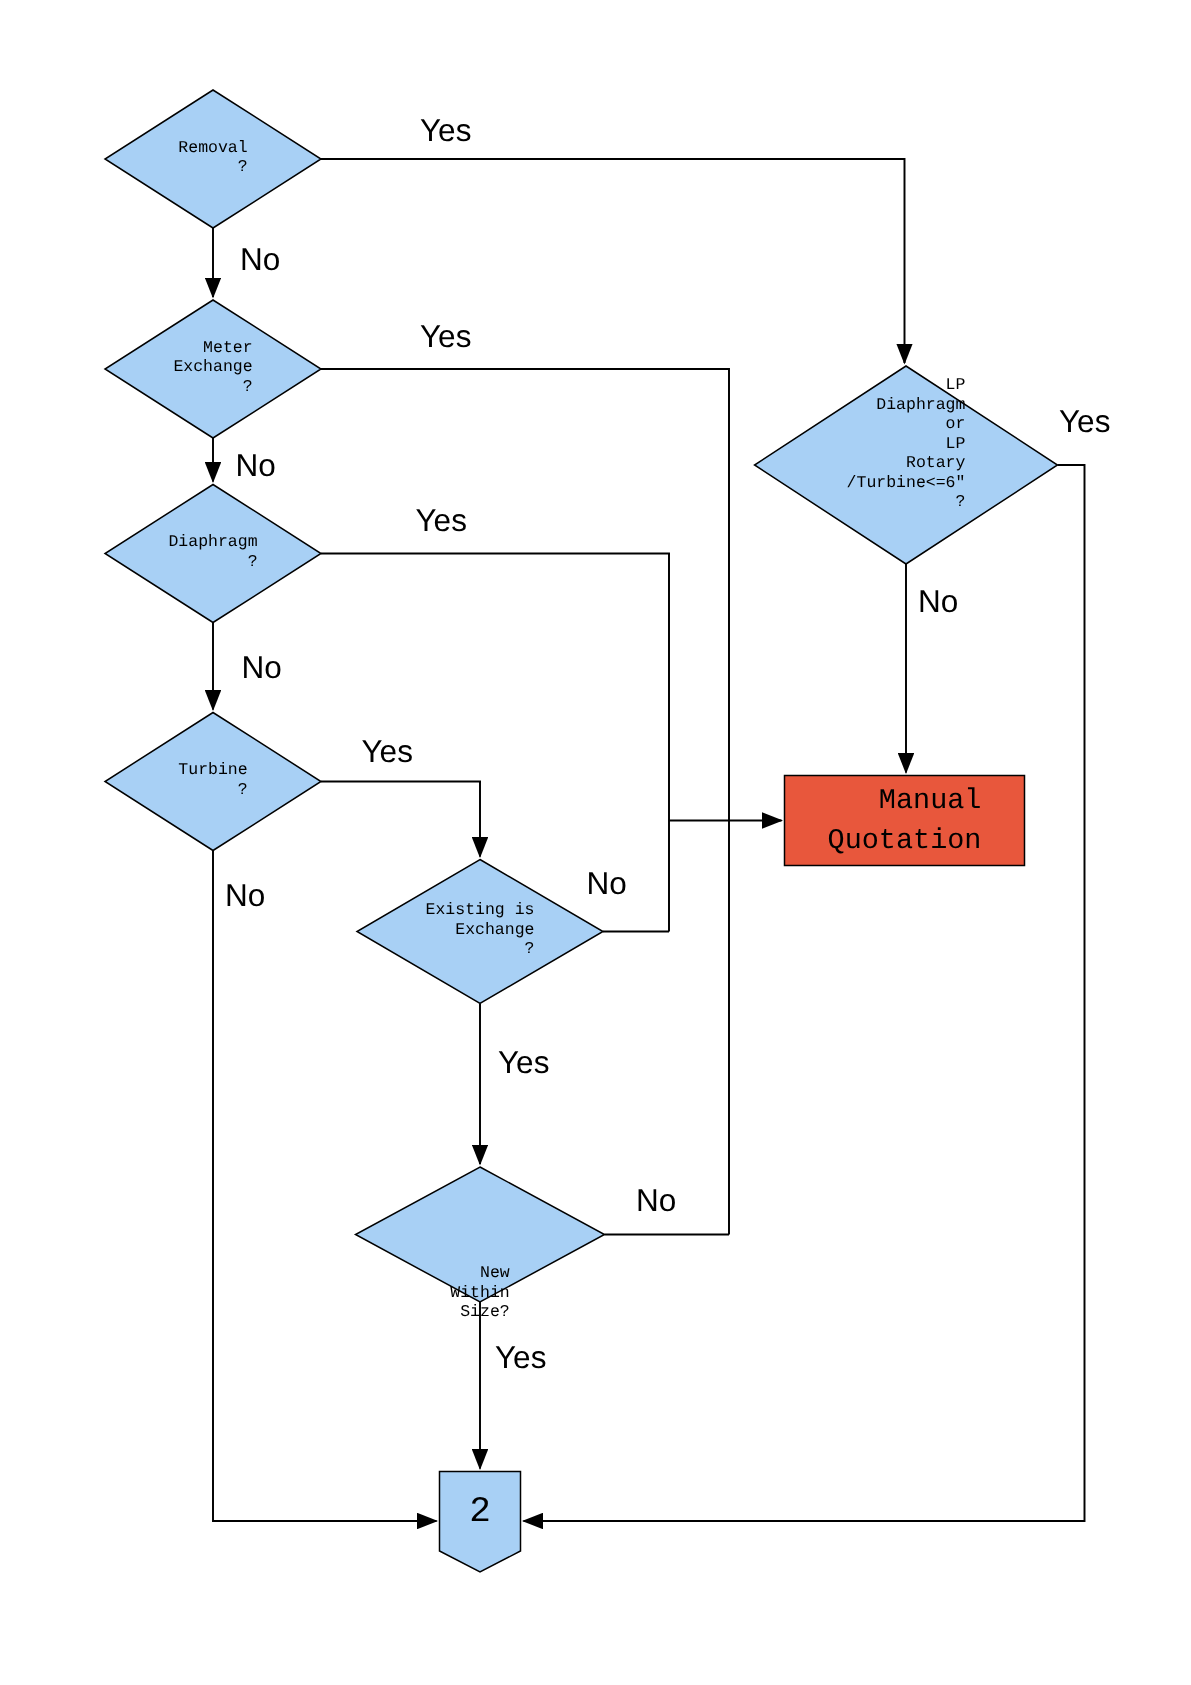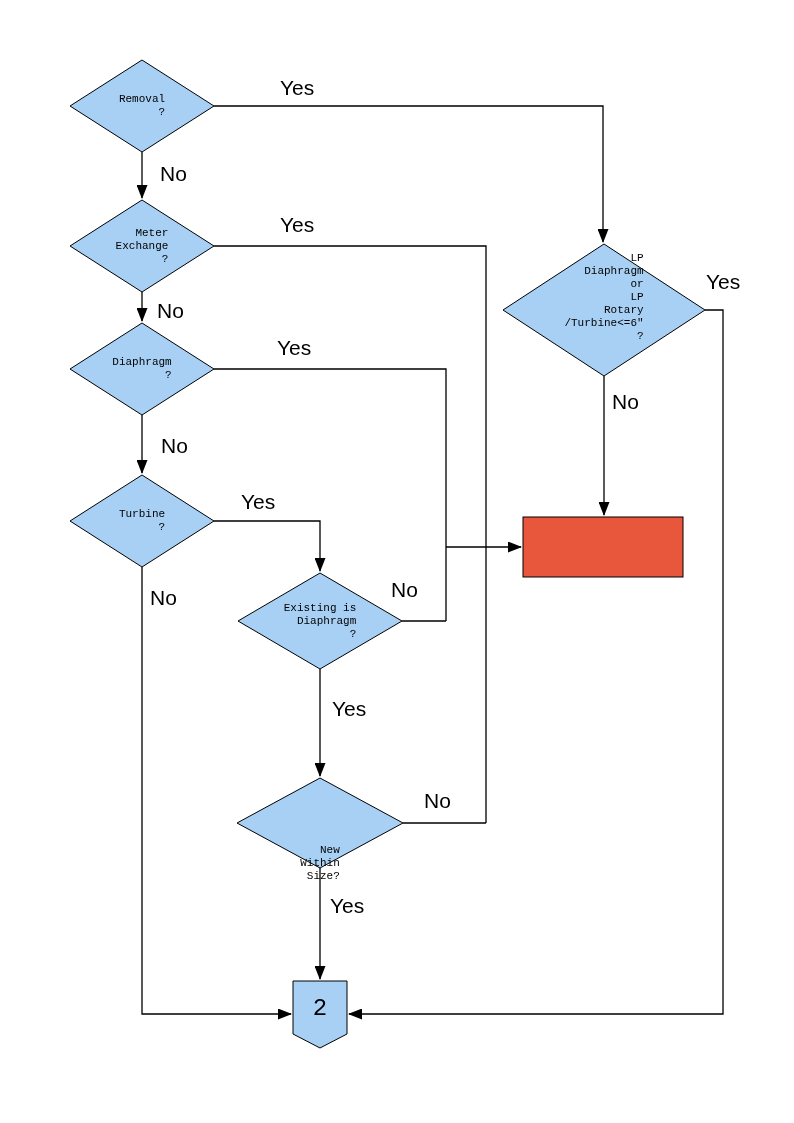--- a/index.html
+++ b/index.html
@@ -107,32 +107,34 @@
   <div class="node-label" style="left:142px; top:106px">Removal
 ?</div>
   <div class="node-label" style="left:142px; top:246px">Meter
 Exchange
 ?</div>
   <div class="node-label" style="left:142px; top:369px">Diaphragm
 ?</div>
   <div class="node-label" style="left:142px; top:521px">Turbine
 ?</div>
   <div class="node-label" style="left:320px; top:621px">Existing is
-Diaphragm
+Exchange
 ?</div>
   <div class="node-label" style="left:320px; top:863px">New
 Within
 Size?</div>
   <div class="node-label" style="left:604px; top:297px">LP
 Diaphragm
 or
 LP
 Rotary
 /Turbine&lt;=6"
 ?</div>
+  <div class="node-label big" style="left:603px; top:547px">Manual
+Quotation</div>
   <div class="node-label num" style="left:320px; top:1009px">2</div>
 
   <div class="edge-label" style="left:280px; top:76px">Yes</div>
   <div class="edge-label" style="left:160px; top:162px">No</div>
   <div class="edge-label" style="left:280px; top:213px">Yes</div>
   <div class="edge-label" style="left:157px; top:299px">No</div>
   <div class="edge-label" style="left:277px; top:336px">Yes</div>
   <div class="edge-label" style="left:161px; top:434px">No</div>
   <div class="edge-label" style="left:241px; top:490px">Yes</div>
   <div class="edge-label" style="left:150px; top:586px">No</div>

